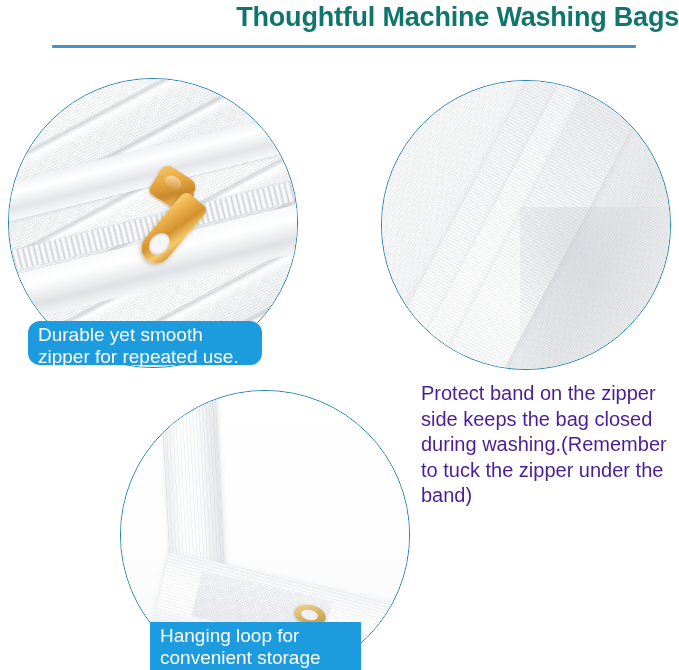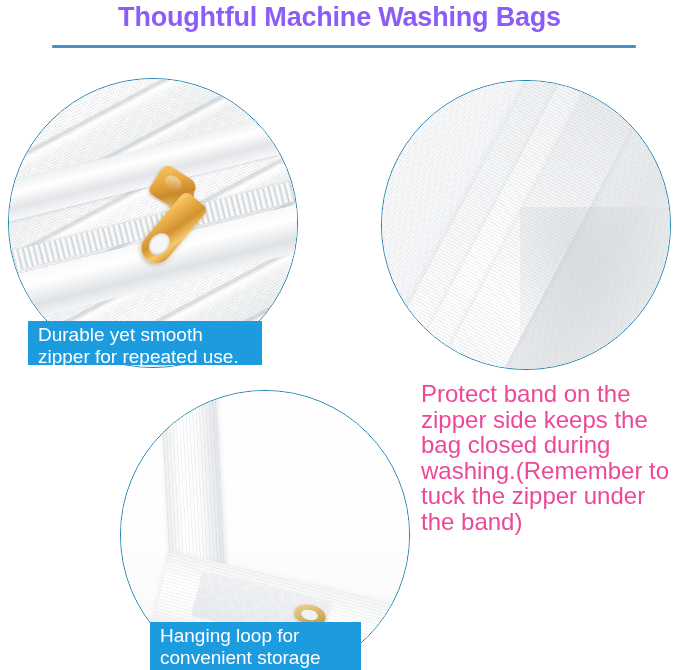--- a/index.html
+++ b/index.html
@@ -15,24 +15,24 @@
     font-family: "Liberation Sans", sans-serif;
     -webkit-font-smoothing: antialiased;
   }
 
   
   #infographic-title {
     position: absolute;
     left: 0;
     top: 2px;
     width: 679px;
-    text-align: center;
+    text-align: right;
     font-size: 27px;
     font-weight: bold;
-    color: #8b5cf6;
+    color: #0f766e;
     letter-spacing: -0.2px;
     white-space: nowrap;
   }
   #title-rule {
     position: absolute;
     left: 52px;
     top: 45px;
     width: 584px;
     height: 3px;
     background: #4b92c4;
@@ -351,36 +351,37 @@
     line-height: 22px;
     padding: 3px 10px 4px 10px;
     box-sizing: border-box;
     white-space: pre-line;
   }
   #callout-zipper {
     left: 28px;
     top: 321px;
     width: 234px;
     height: 44px;
+    border-radius: 12px;
   }
   #callout-loop {
     left: 150px;
     top: 622px;
     width: 211px;
     height: 60px;
   }
 
   
   #callout-band {
     position: absolute;
     left: 421px;
     top: 381px;
     width: 252px;
-    color: #ec4899;
-    font-size: 24px;
+    color: #4c1d95;
+    font-size: 20px;
     line-height: 25.5px;
   }
 </style>
 </head>
 <body>
 
 <div id="infographic-title">Thoughtful Machine Washing Bags</div>
 <div id="title-rule"></div>
 
 <div class="photo-circle" id="circle-zipper">

